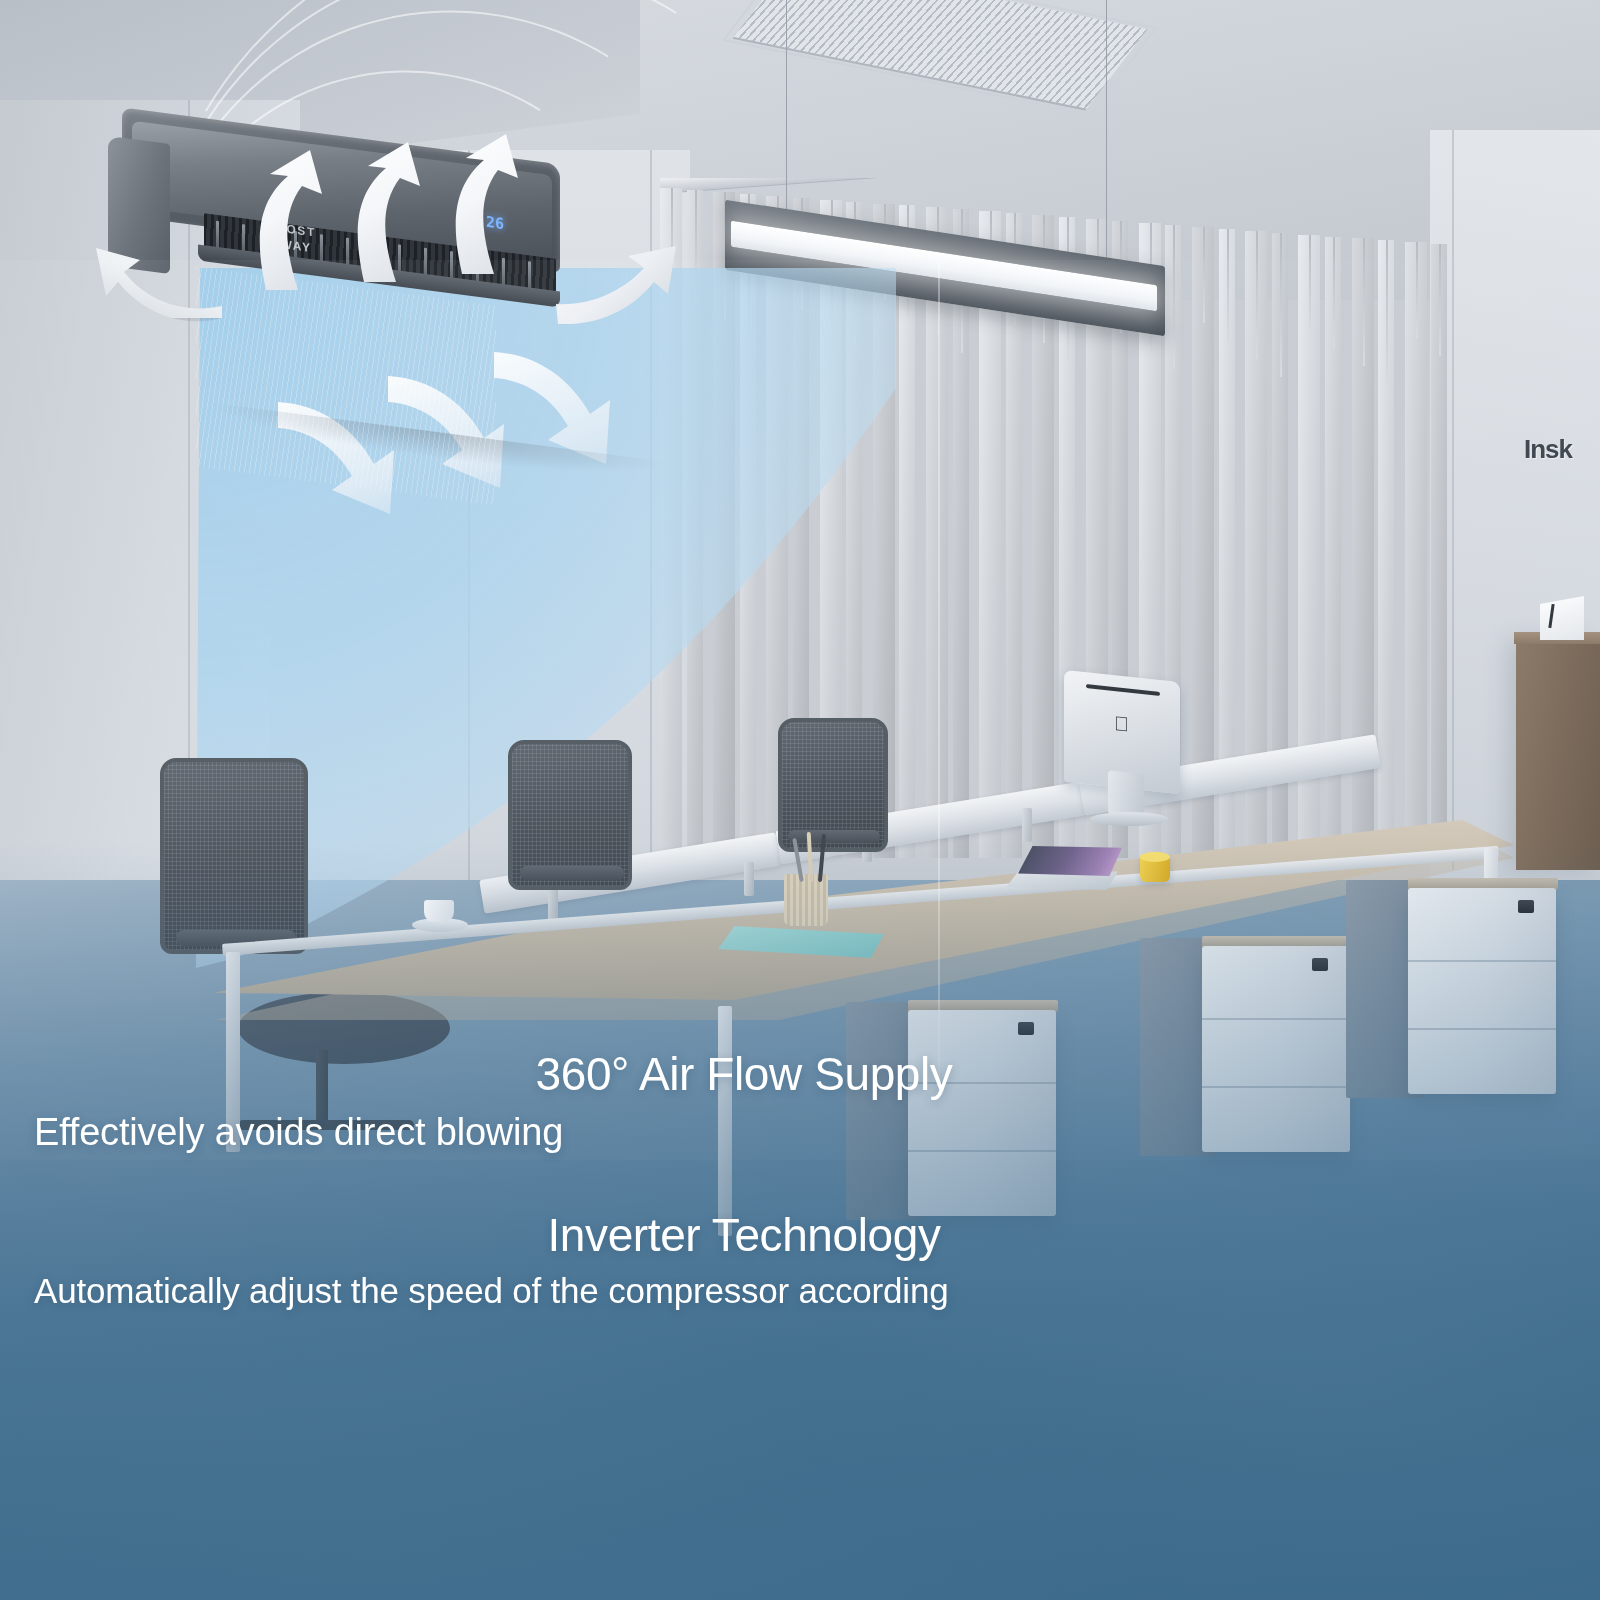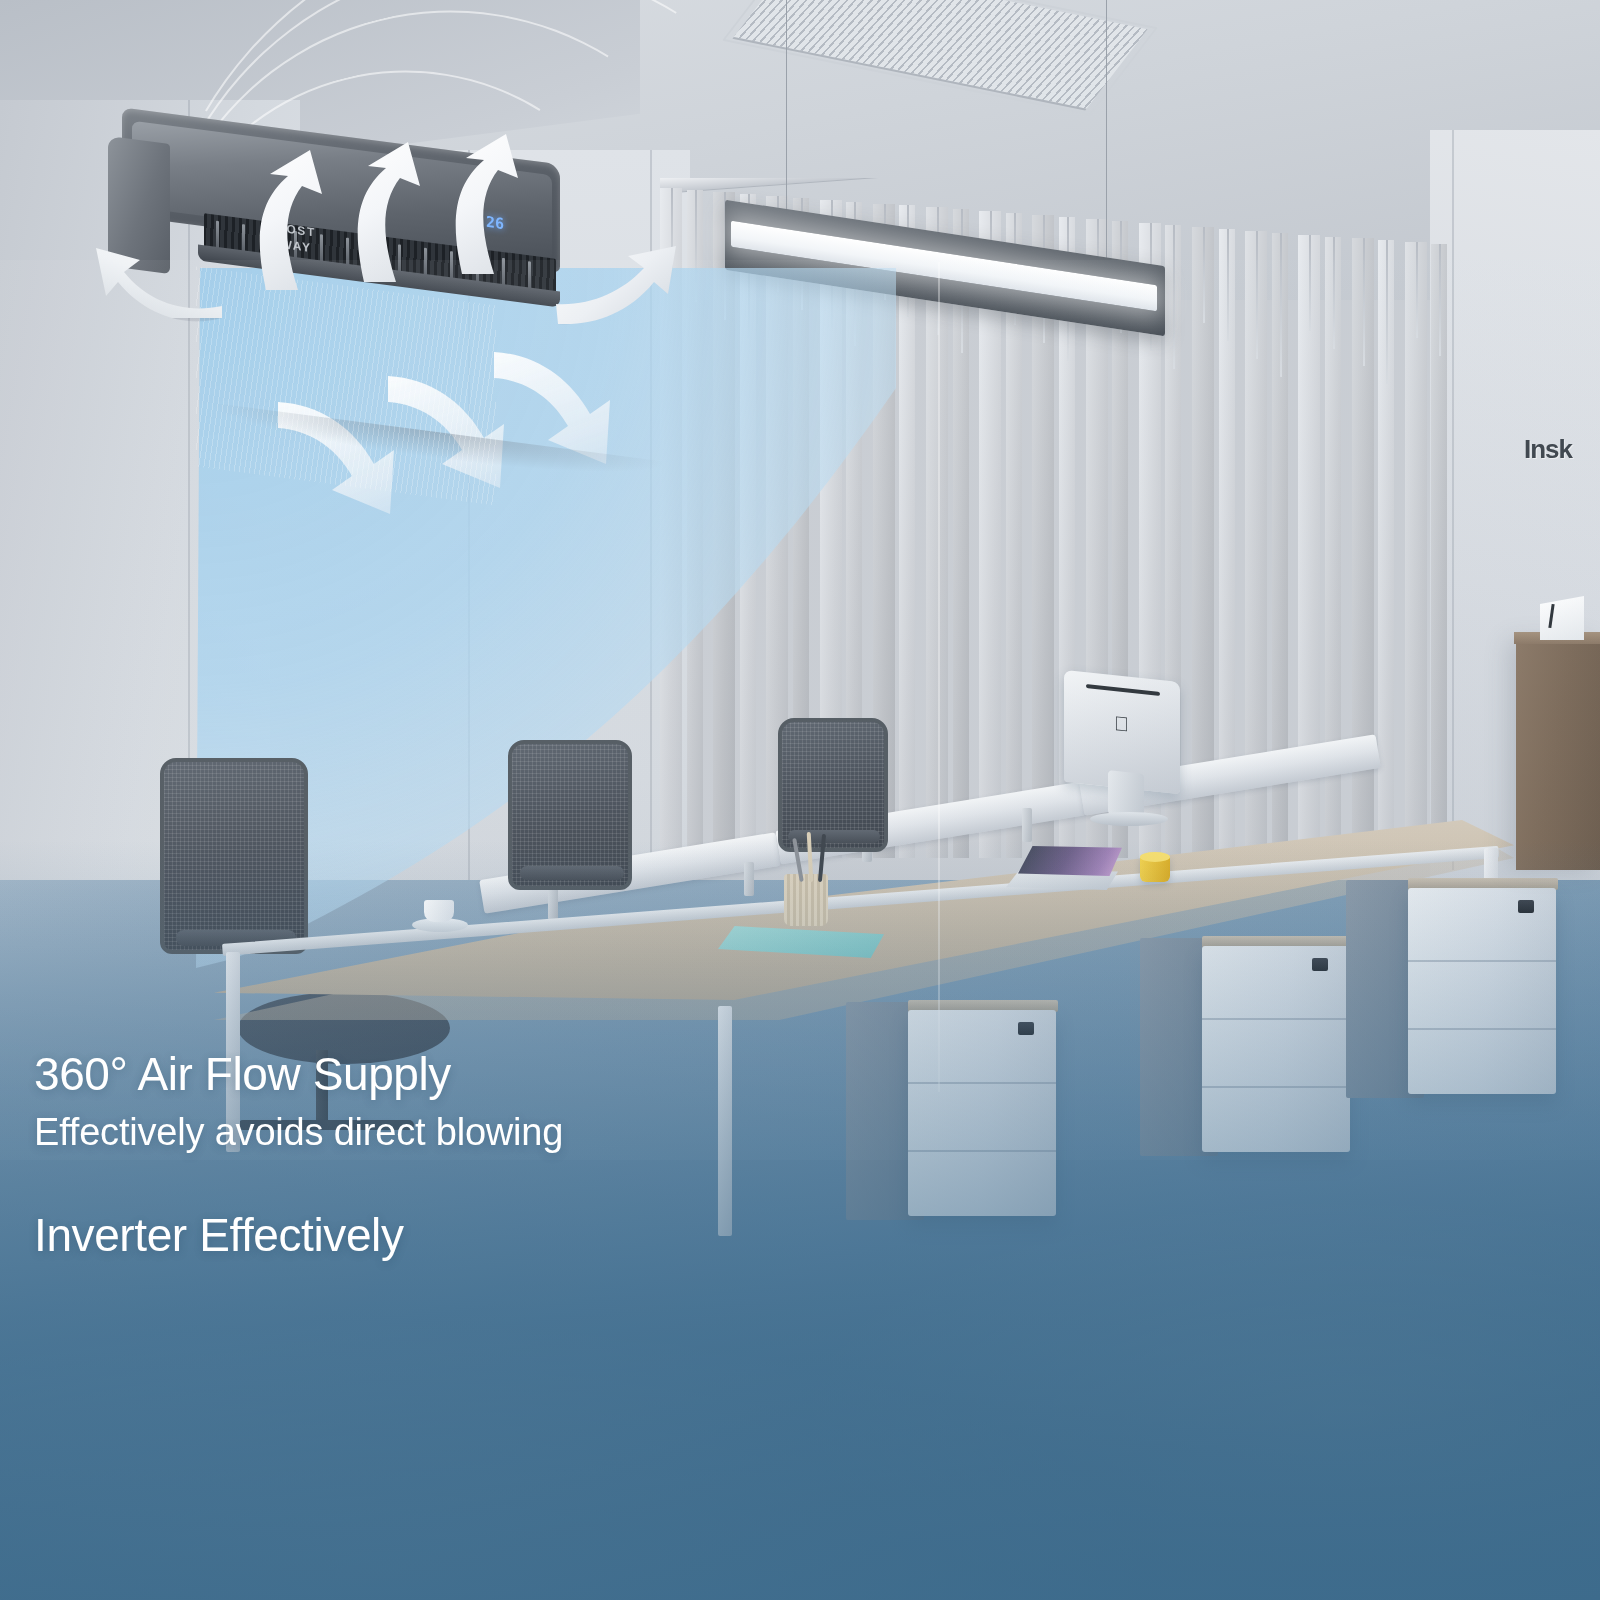--- a/index.html
+++ b/index.html
@@ -405,20 +405,21 @@
   .copy { position:absolute; left:34px; top:1050px; width:1420px; color:#fff; }
   .headline {
     font-size:66px; font-weight:700; letter-spacing:-1.2px;
     line-height:1.02; margin-bottom:44px;
     text-shadow:0 2px 10px rgba(30,62,88,.35);
   }
   .feat-title {
     font-size:46px; font-weight:400; letter-spacing:-.4px; line-height:1.08;
     margin-bottom:10px;
     text-shadow:0 2px 8px rgba(30,62,88,.30);
+    text-align:center;
   }
   .feat-sub {
     font-size:38px; font-weight:300; letter-spacing:-.2px; line-height:1.18;
     text-shadow:0 2px 8px rgba(30,62,88,.28);
   }
   .feat-block-2 { margin-top:56px; }
   .feat-sub-2 { font-size:35px; line-height:1.22; }
 </style>
 </head>
 <body>
@@ -689,17 +690,18 @@
   <div class="blue-tint"></div>
 
   <div class="copy">
 
     <div>
       <div class="feat-title">360° Air Flow Supply</div>
       <div class="feat-sub">Effectively avoids direct blowing</div>
     </div>
 
     <div class="feat-block-2">
-      <div class="feat-title">Inverter Effectively</div>
+      <div class="feat-title">Inverter Technology</div>
+      <div class="feat-sub feat-sub-2">Automatically adjust the speed of the compressor according</div>
     </div>
   </div>
 
 </div>
 
 </body></html>

